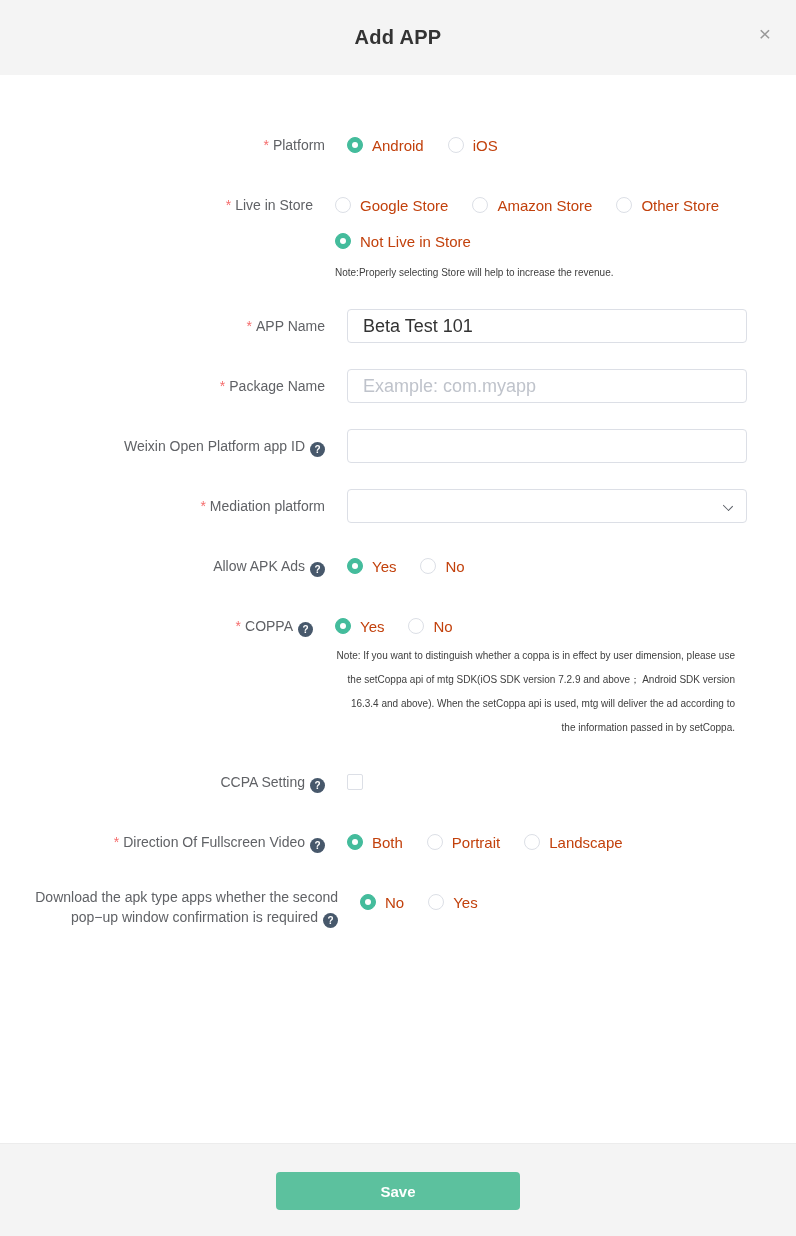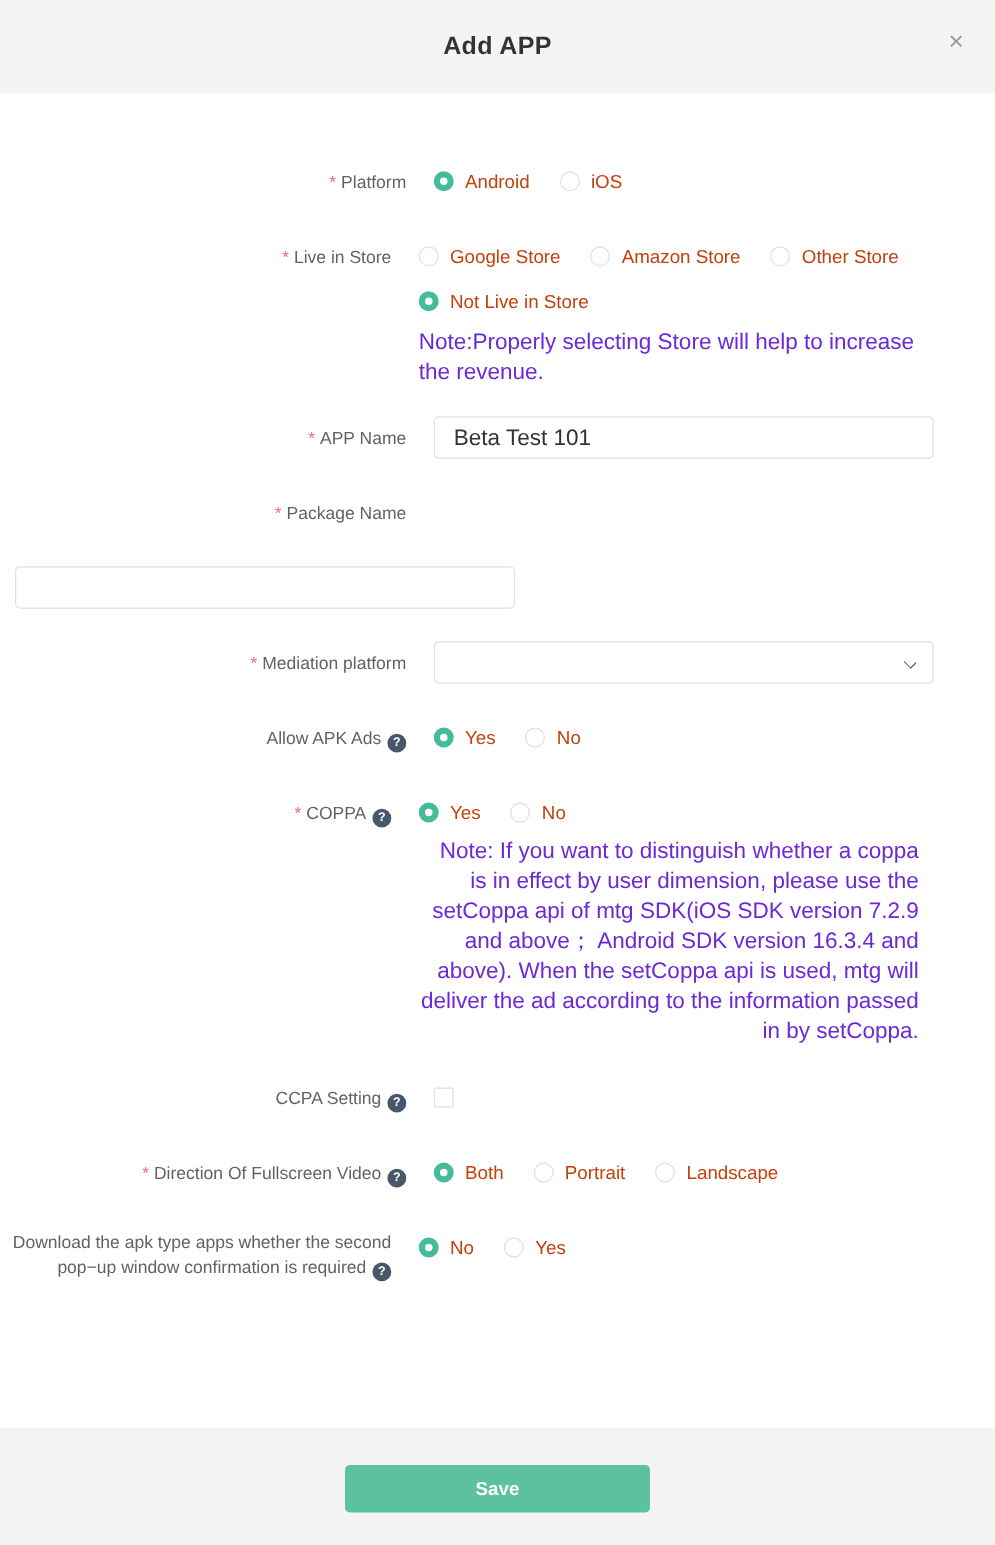--- a/index.html
+++ b/index.html
@@ -79,26 +79,26 @@
     width:400px; height:34px; border:1px solid #dcdfe6; border-radius:4px;
     background:#fff; position:relative; cursor:pointer;
   }
   .select-chevron {
     position:absolute; right:14px; top:12px; width:8px; height:8px;
     border-right:1.5px solid #5a5e66; border-bottom:1.5px solid #5a5e66;
     transform:rotate(45deg) scaleY(.8);
   }
 
   
-  .note-text { font-size:18px; color:#6d28d9; line-height:24px; max-width:400px; }
+  .note-text { font-size:10px; color:#404040; line-height:24px; max-width:400px; }
   .note-live { margin-top:3px; margin-bottom:24px; }
   .note-coppa { margin-top:1px; margin-bottom:25px;text-align:right; }
   .opt-line2 { margin-top:2px; }
 
-  .row-download { margin-bottom:60px; }
+  .row-download { margin-bottom:60px;margin-left:25px; }
   .label-multiline { padding-top:2px; }
 
   
   .dialog-footer {
     height:93px; background:#f4f4f4; border-top:1px solid #ececec; flex-shrink:0;
   }
   .save-btn {
     display:block; width:244px; height:38px; margin:28px auto 0;
     background:#5cc19e; border:none; border-radius:4px;
     color:#fff; font-size:15px; font-weight:bold; cursor:pointer;
@@ -162,23 +162,27 @@
 
     <div class="form-row mb60 row-h">
       <div class="form-label"><span class="required-star">*</span><span>APP Name</span></div>
       <div class="form-control">
         <input type="text" class="text-input" value="Beta Test 101" style="">
       </div>
     </div>
 
     <div class="form-row mb60 row-h">
       <div class="form-label"><span class="required-star">*</span><span>Package Name</span></div>
-    </div>
-
-    <div class="form-row mb60 row-h">
+      <div class="form-control">
+        <input type="text" class="text-input" placeholder="Example: com.myapp" style="">
+      </div>
+    </div>
+
+    <div class="form-row mb60 row-h">
+      <div class="form-label"><span>Weixin Open Platform app ID</span><span class="help-icon">?</span></div>
       <div class="form-control">
         <input type="text" class="text-input" value="" style="">
       </div>
     </div>
 
     <div class="form-row mb60 row-h">
       <div class="form-label"><span class="required-star">*</span><span>Mediation platform</span></div>
       <div class="form-control">
         <div class="select-box">
           <span></span>

